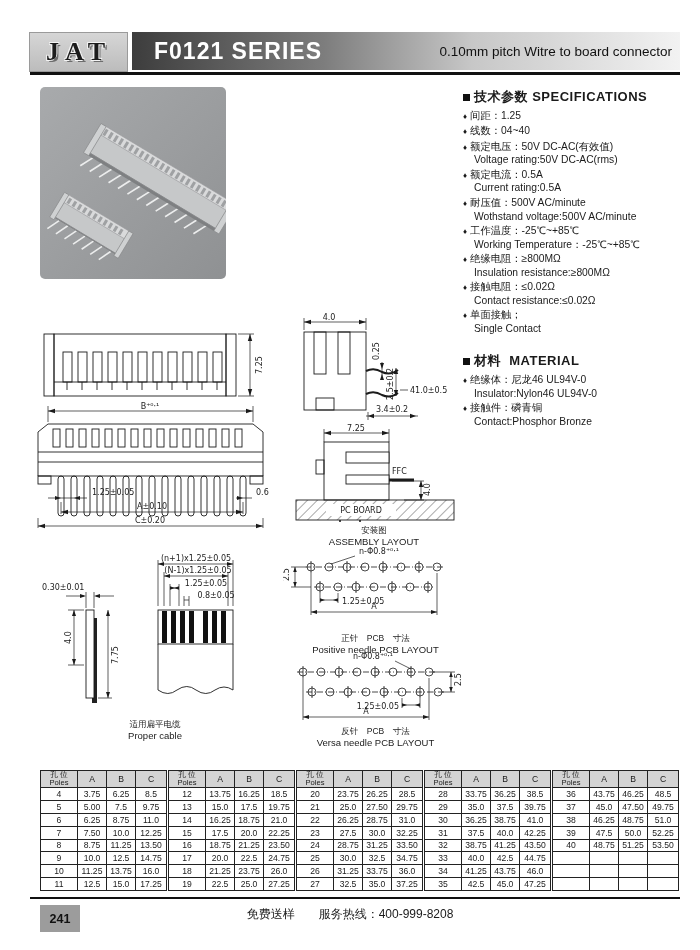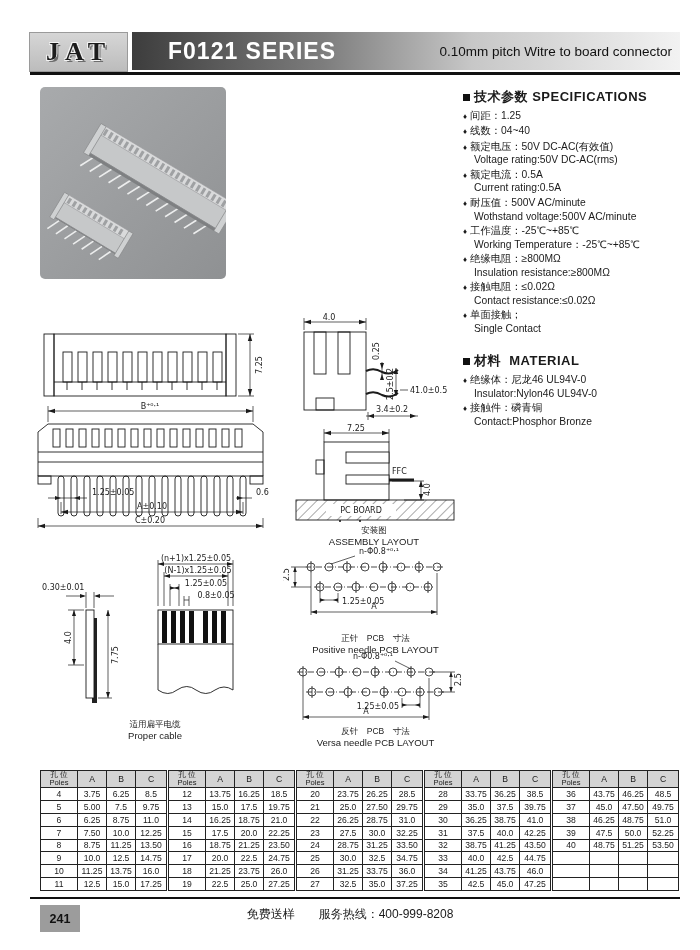--- a/index.html
+++ b/index.html
@@ -2,21 +2,21 @@
 <html><head>
 <meta charset="utf-8">
 <style>
   html,body{margin:0;padding:0;background:#fff;}
   body{width:700px;height:950px;position:relative;font-family:"Liberation Sans",sans-serif;color:#1a1a1a;overflow:hidden;}
   .abs{position:absolute;}
   
   .logo-box{left:29px;top:32px;width:97px;height:38px;background:linear-gradient(180deg,#d6d6d6,#bcbcbc);border:1px solid #9a9a9a;display:flex;align-items:center;justify-content:center;}
   .logo-text{font-family:"Liberation Serif",serif;font-weight:bold;font-size:26px;letter-spacing:6px;color:#1c1c1c;text-shadow:-1px -1px 0 #f4f4f4,1px -1px 0 #f4f4f4,-1px 1px 0 #f4f4f4,2px 2px 0 #6d6d6d;}
   .grad-bar{left:132px;top:32px;width:548px;height:38px;background:linear-gradient(90deg,#3d3d3d 0%,#7d7d7d 35%,#c7c7c7 62%,#f2f2f2 100%);display:flex;align-items:center;}
-  .series-title{color:#fff;font-weight:bold;font-size:23px;letter-spacing:1px;padding-left:36px;white-space:nowrap;}
+  .series-title{color:#fff;font-weight:bold;font-size:23px;letter-spacing:1px;padding-left:22px;white-space:nowrap;}
   .subtitle{position:absolute;right:8px;top:0;height:38px;display:flex;align-items:center;font-size:13.5px;color:#111;white-space:nowrap;}
   .header-rule{left:30px;top:72px;width:650px;height:2.5px;background:#111;}
   
   .photo{left:40px;top:87px;width:186px;height:192px;border-radius:5px;overflow:hidden;}
   
   .col-right{left:463px;top:88px;width:232px;}
   .sec-title{font-size:13px;font-weight:bold;margin:0 0 4px 0;letter-spacing:.5px;}
   .sq{display:inline-block;width:7px;height:7px;background:#111;margin-right:4px;}
   .spec-item{font-size:10.3px;line-height:12.8px;margin-bottom:1.5px;}
   .spec-cn .diamond{font-size:8px;margin-right:3px;}

